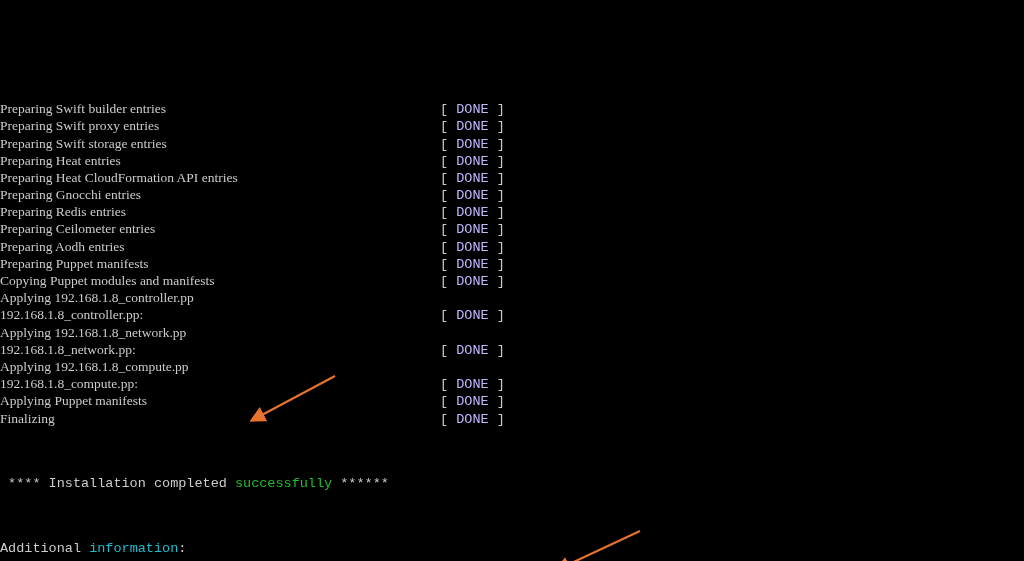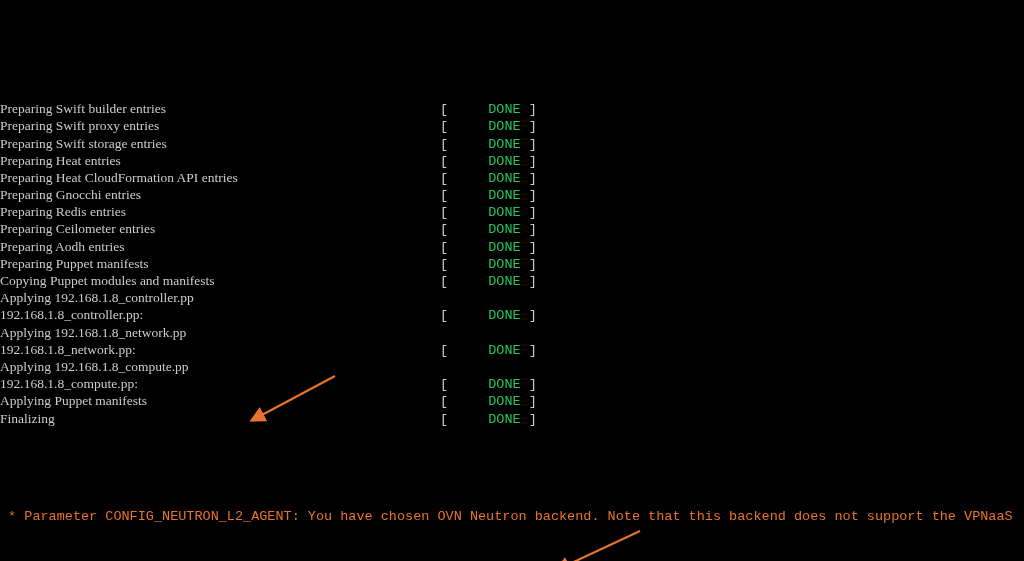--- a/index.html
+++ b/index.html
@@ -15,38 +15,40 @@
     overflow: hidden;
     white-space: pre;
   }
   .term {
     padding: 4px 0 0 0;
     position: relative;
   }
   .row { white-space: pre; }
   .lbl { display: inline-block; width: 440px; font-family: Liberation Serif, serif; }
   .brk { color: #ccc; }
-  .done { color: #22c55e; margin-left: 32px; }
+  .done { color: #c4b5fd; }
   .green { color: #1dbf2e; }
   .cyan { color: #1fbccd; }
   .orange { color: #e8732d; }
   .arrow {
     position: absolute;
     pointer-events: none;
   }
 </style>
 </head>
 <body>
 
 
 
 <div class="term">
 <div id="status-lines"><div class="row"><span class="lbl">Preparing Swift builder entries</span><span class="brk">[ </span><span class="done">DONE</span><span class="brk"> ]</span></div><div class="row"><span class="lbl">Preparing Swift proxy entries</span><span class="brk">[ </span><span class="done">DONE</span><span class="brk"> ]</span></div><div class="row"><span class="lbl">Preparing Swift storage entries</span><span class="brk">[ </span><span class="done">DONE</span><span class="brk"> ]</span></div><div class="row"><span class="lbl">Preparing Heat entries</span><span class="brk">[ </span><span class="done">DONE</span><span class="brk"> ]</span></div><div class="row"><span class="lbl">Preparing Heat CloudFormation API entries</span><span class="brk">[ </span><span class="done">DONE</span><span class="brk"> ]</span></div><div class="row"><span class="lbl">Preparing Gnocchi entries</span><span class="brk">[ </span><span class="done">DONE</span><span class="brk"> ]</span></div><div class="row"><span class="lbl">Preparing Redis entries</span><span class="brk">[ </span><span class="done">DONE</span><span class="brk"> ]</span></div><div class="row"><span class="lbl">Preparing Ceilometer entries</span><span class="brk">[ </span><span class="done">DONE</span><span class="brk"> ]</span></div><div class="row"><span class="lbl">Preparing Aodh entries</span><span class="brk">[ </span><span class="done">DONE</span><span class="brk"> ]</span></div><div class="row"><span class="lbl">Preparing Puppet manifests</span><span class="brk">[ </span><span class="done">DONE</span><span class="brk"> ]</span></div><div class="row"><span class="lbl">Copying Puppet modules and manifests</span><span class="brk">[ </span><span class="done">DONE</span><span class="brk"> ]</span></div><div class="row"><span class="lbl">Applying 192.168.1.8_controller.pp</span></div><div class="row"><span class="lbl">192.168.1.8_controller.pp:</span><span class="brk">[ </span><span class="done">DONE</span><span class="brk"> ]</span></div><div class="row"><span class="lbl">Applying 192.168.1.8_network.pp</span></div><div class="row"><span class="lbl">192.168.1.8_network.pp:</span><span class="brk">[ </span><span class="done">DONE</span><span class="brk"> ]</span></div><div class="row"><span class="lbl">Applying 192.168.1.8_compute.pp</span></div><div class="row"><span class="lbl">192.168.1.8_compute.pp:</span><span class="brk">[ </span><span class="done">DONE</span><span class="brk"> ]</span></div><div class="row"><span class="lbl">Applying Puppet manifests</span><span class="brk">[ </span><span class="done">DONE</span><span class="brk"> ]</span></div><div class="row"><span class="lbl">Finalizing</span><span class="brk">[ </span><span class="done">DONE</span><span class="brk"> ]</span></div></div>
 <div class="row"> </div>
+<div class="row"><span> **** Installation completed </span><span class="green">successfully</span><span> ******</span></div>
 <div class="row"> </div>
+<div class="row"><span>Additional </span><span class="cyan">information</span><span>:</span></div>
 <div class="row orange"> * Parameter CONFIG_NEUTRON_L2_AGENT: You have chosen OVN Neutron backend. Note that this backend does not support the VPNaaS</div>
 
 
 
 
 
 
 
 
 

